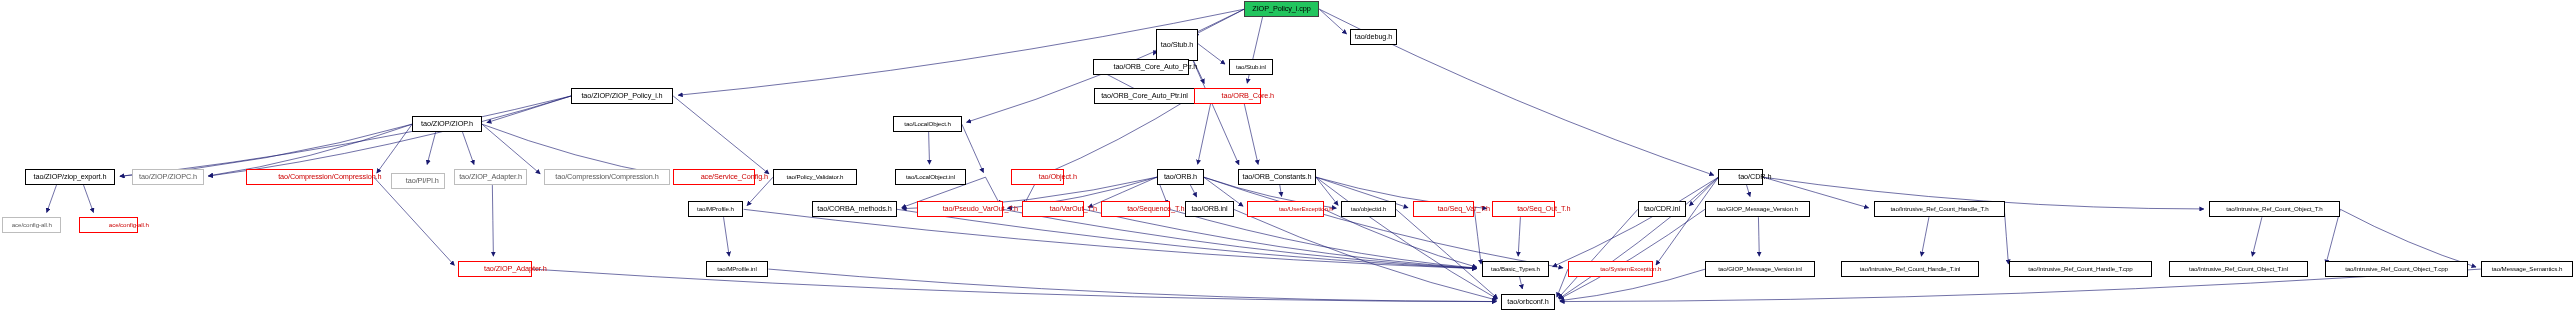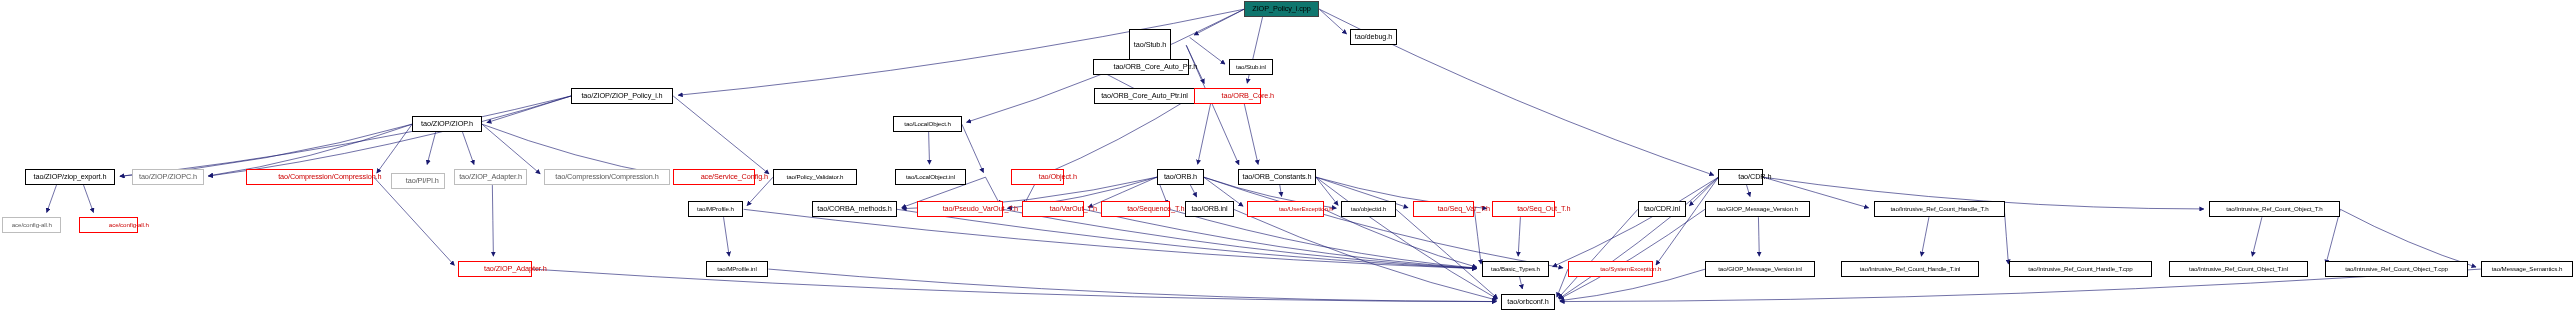--- a/index.html
+++ b/index.html
@@ -24,21 +24,21 @@
     background:#ffffff;
     color:#000000;
     font-size:7.3px;
     line-height:1;
     white-space:nowrap;
     padding:0 3.4px;
     letter-spacing:-0.1px;
     z-index:5;
   }
   .node.root{
-    background:#0f766e;
+    background:#22c55e;
     border:0.6px solid #404040;
     text-align:center;
   }
   .node.red{
     border:0.6px solid #ff0000;
     color:#cc0000;
     padding-left:44px;
   }
   .node.grey{
     border:0.6px solid #bdbdbd;
@@ -135,21 +135,21 @@
         <path d="M2188,371 Q2421.2463928908464,475.2813861770502 2654.4927857816933,532.0627723541004" marker-end="url(#arrowhead)"></path>
         <path d="M2476,371 Q2566.1167693104117,450.03288859308816 2656.233538620823,529.0657771861763" marker-end="url(#arrowhead)"></path>
         <path d="M2135,314 Q2453.6367530167163,422.3990568757349 2772.2735060334326,474.7981137514699" marker-end="url(#arrowhead)"></path>
         <path d="M3048,314 Q2992.609184757125,391.8336455567982 2937.2183695142503,469.66729111359643" marker-end="url(#arrowhead)"></path>
         <path d="M3025,477 Q2895.8974422290858,518.3947503772024 2766.794884458171,533.0895007544048" marker-end="url(#arrowhead)"></path>
       </g>
   </svg>
   <div id="nodes">
       <div class="node root" style="left: 1244px; top: 1.1px; width: 75px; height: 16px;">ZIOP_Policy_i.cpp</div>
       <div class="node" style="left: 571px; top: 88px; width: 102px; height: 16px;">tao/ZIOP/ZIOP_Policy_i.h</div>
-      <div class="node" style="left: 1129px; top: 29px; width: 42px; height: 32px;">tao/Stub.h</div>
+      <div class="node" style="left: 1156px; top: 29px; width: 42px; height: 32px;">tao/Stub.h</div>
       <div class="node" style="left: 1350px; top: 29px; width: 47px; height: 16px;">tao/debug.h</div>
       <div class="node" style="left: 1093px; top: 59px; width: 96px; height: 16px; padding-left: 32px;">tao/ORB_Core_Auto_Ptr.h</div>
       <div class="node sm" style="left: 1229px; top: 59px; width: 44px; height: 16px;">tao/Stub.inl</div>
       <div class="node" style="left: 1047px; top: 88px; width: 101px; height: 16px; margin-left: 47px;">tao/ORB_Core_Auto_Ptr.inl</div>
       <div class="node red" style="left: 1194px; top: 88px; width: 67px; height: 16px;">tao/ORB_Core.h</div>
       <div class="node" style="left: 412px; top: 116px; width: 70px; height: 16px;">tao/ZIOP/ZIOP.h</div>
       <div class="node sm" style="left: 893px; top: 116px; width: 69px; height: 16px;">tao/LocalObject.h</div>
       <div class="node" style="left: 25px; top: 169px; width: 90px; height: 16px;">tao/ZIOP/ziop_export.h</div>
       <div class="node grey" style="left: 132px; top: 169px; width: 72px; height: 16px;">tao/ZIOP/ZIOPC.h</div>
       <div class="node red" style="left: 246px; top: 169px; width: 127px; height: 16px;">tao/Compression/Compression.h</div>

